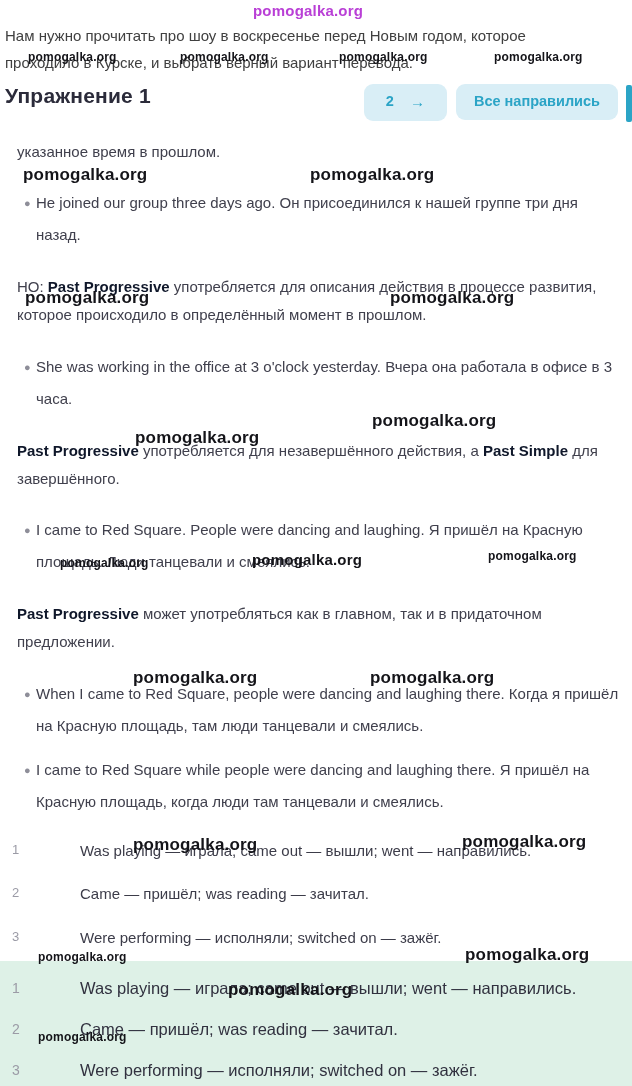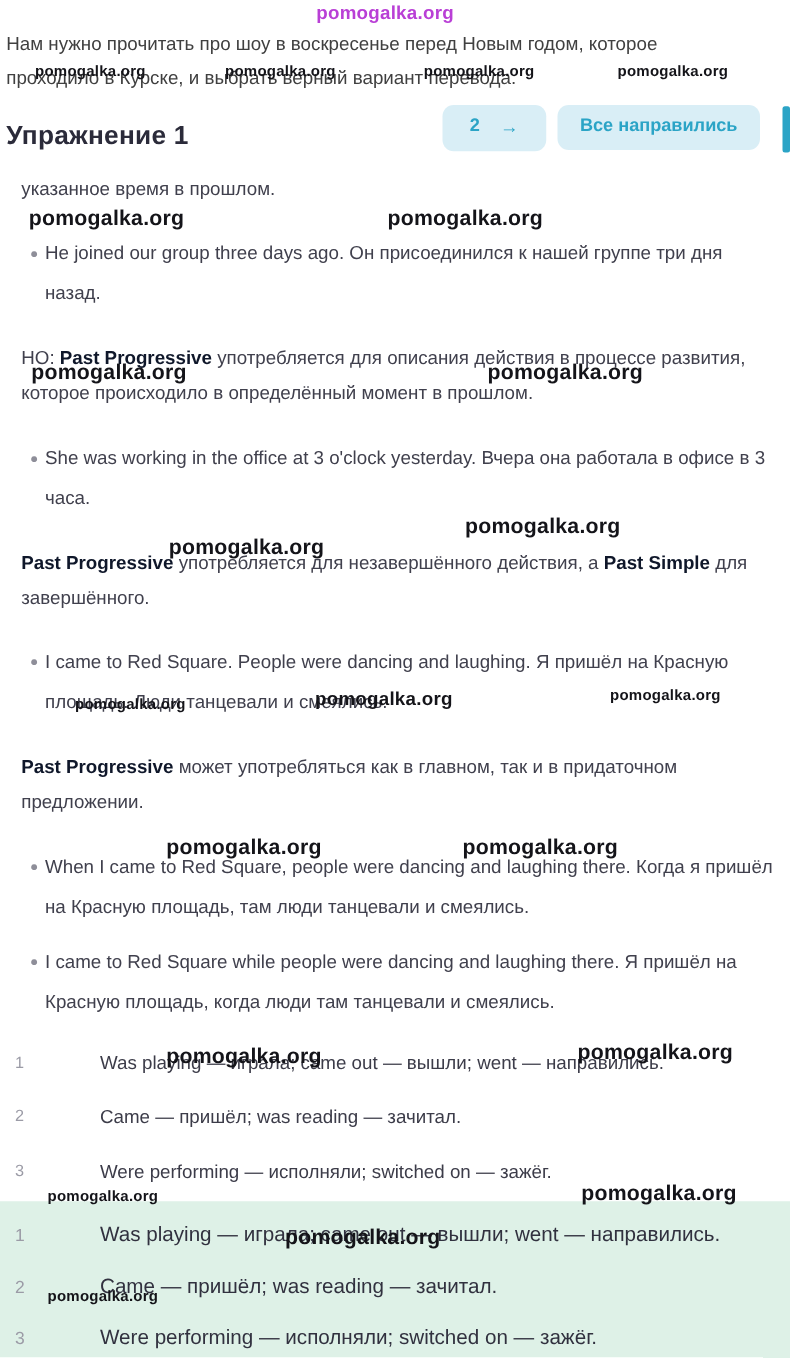--- a/index.html
+++ b/index.html
@@ -5,21 +5,21 @@
   html,body{margin:0;padding:0;}
   body{
     width:632px;height:1086px;
     background:#ffffff;
     font-family:"Liberation Sans", sans-serif;
     color:#3e3e4b;
   }
   .page{position:relative;width:632px;height:1086px;overflow:hidden;background:#fff;}
   .content{position:relative;padding:22px 6px 0 5px;z-index:1;}
   .intro{font-size:15px;line-height:1.8;color:#404040;max-width:598px;margin:0;}
-  .exercise-header{display:flex;align-items:flex-end;margin:8px 0 0;position:relative;padding-right:18px;}
+  .exercise-header{display:flex;align-items:flex-start;margin:8px 0 0;position:relative;padding-right:8px;}
   .title{font-size:21px;font-weight:700;color:#2b2b3a;margin:0;letter-spacing:.2px;}
   .header-actions{margin-left:auto;display:flex;gap:9px;align-items:center;}
   .pill{border:0;border-radius:9px;background:#d9eef6;color:#2ba4c6;font-size:14.5px;font-weight:700;
         padding:10px 18px;font-family:inherit;cursor:pointer;line-height:1.1;}
   .pill-nav{display:inline-flex;align-items:center;gap:16px;padding:10px 22px;}
   .pill-arrow{font-size:15px;}
   .edge-accent{position:absolute;right:-6px;top:1px;width:6px;height:37px;background:#2ba4c6;border-radius:2px;}
   .para{font-size:15px;line-height:1.85;margin:17px 12px;color:#40404d;max-width:600px;}
   .para strong{color:#0f172a;font-weight:700;}
   .bullets{list-style:none;margin:22px 0;padding:0;}

